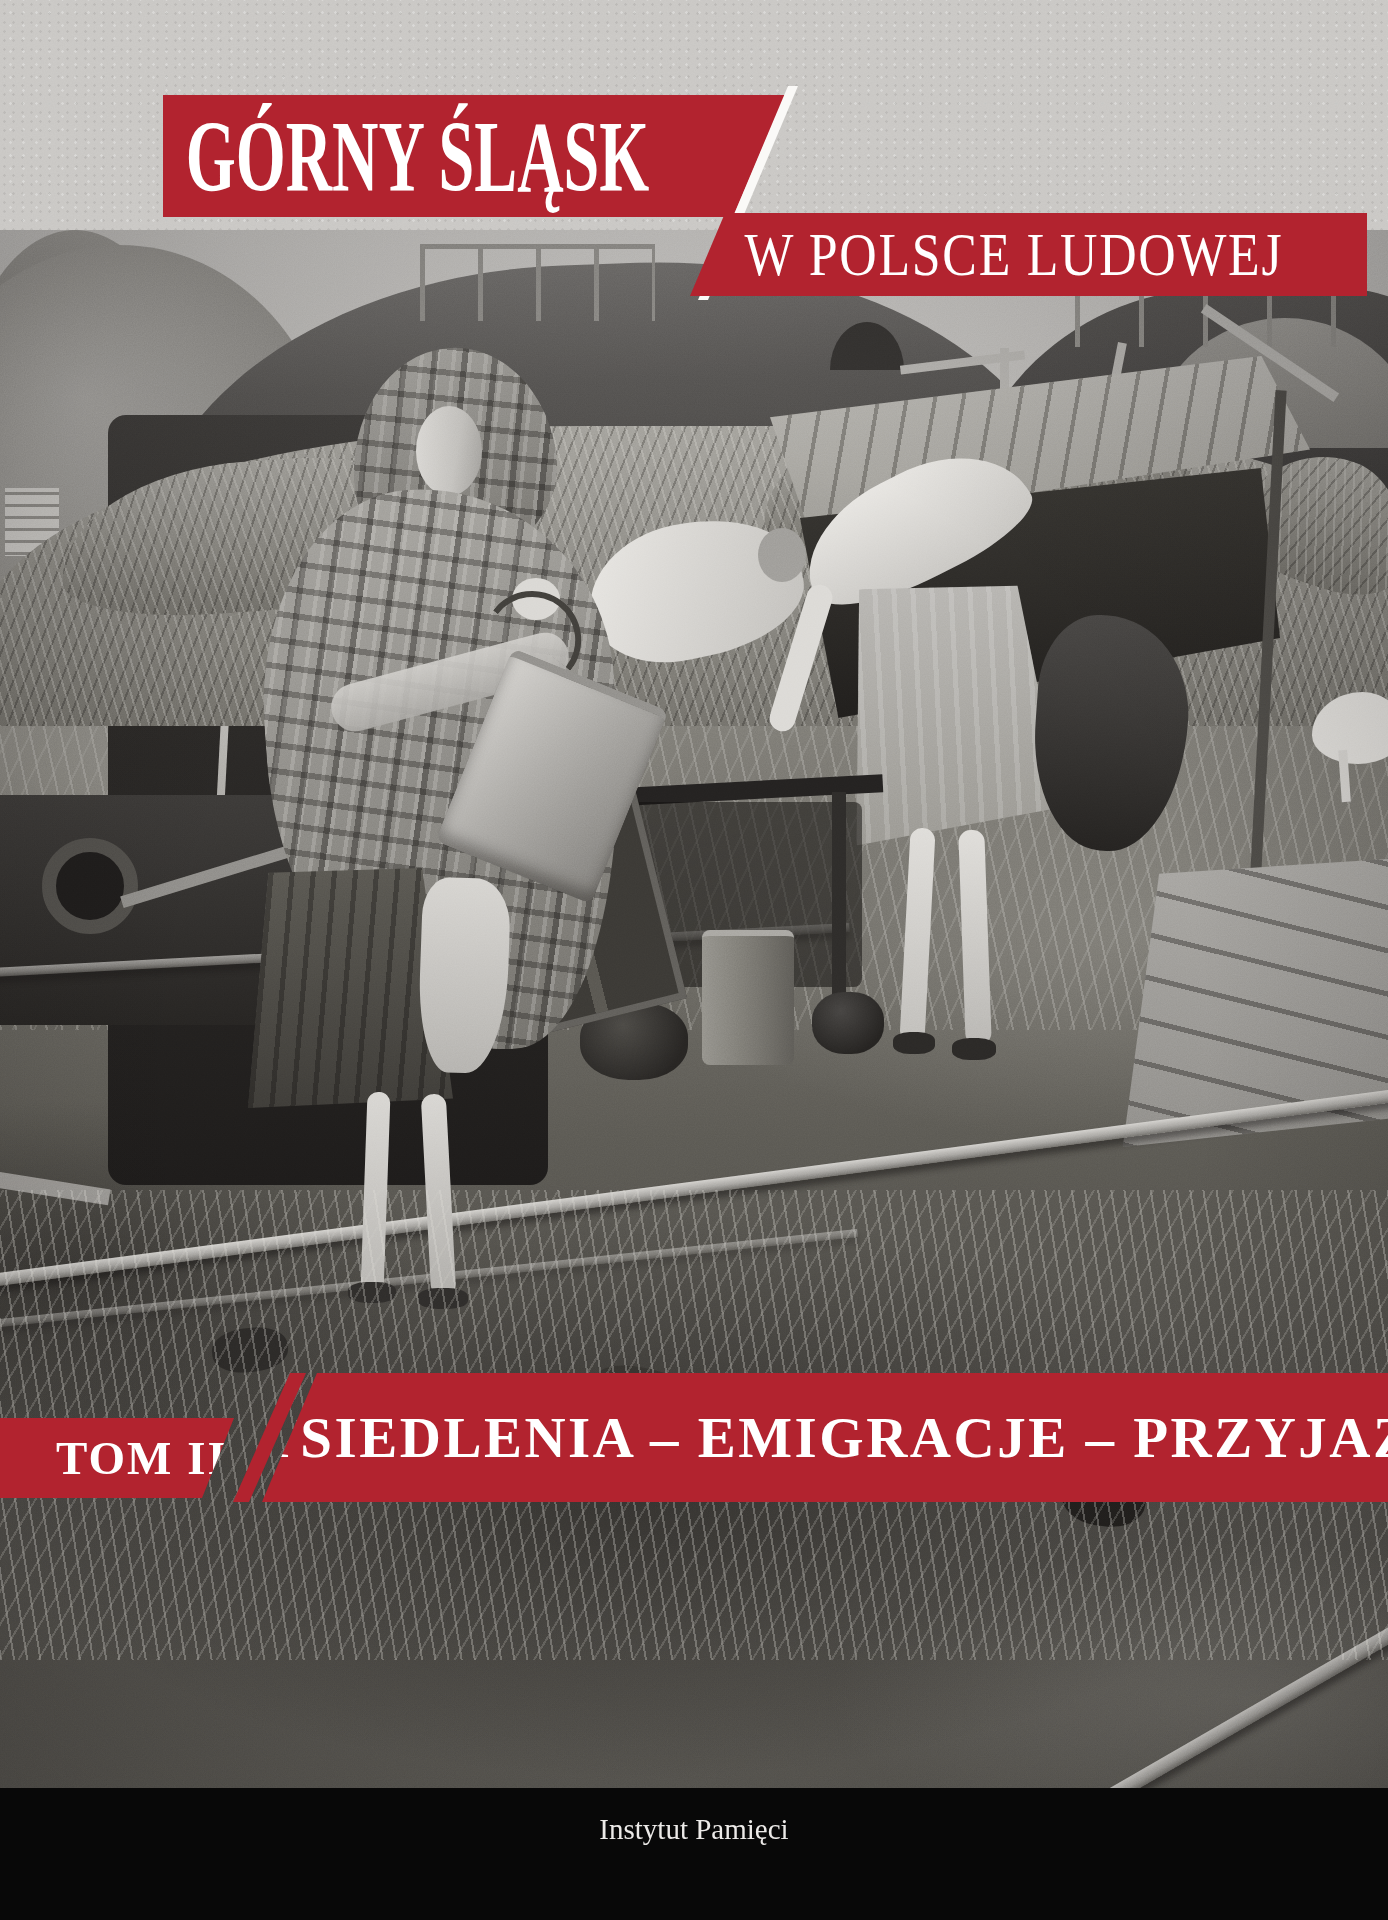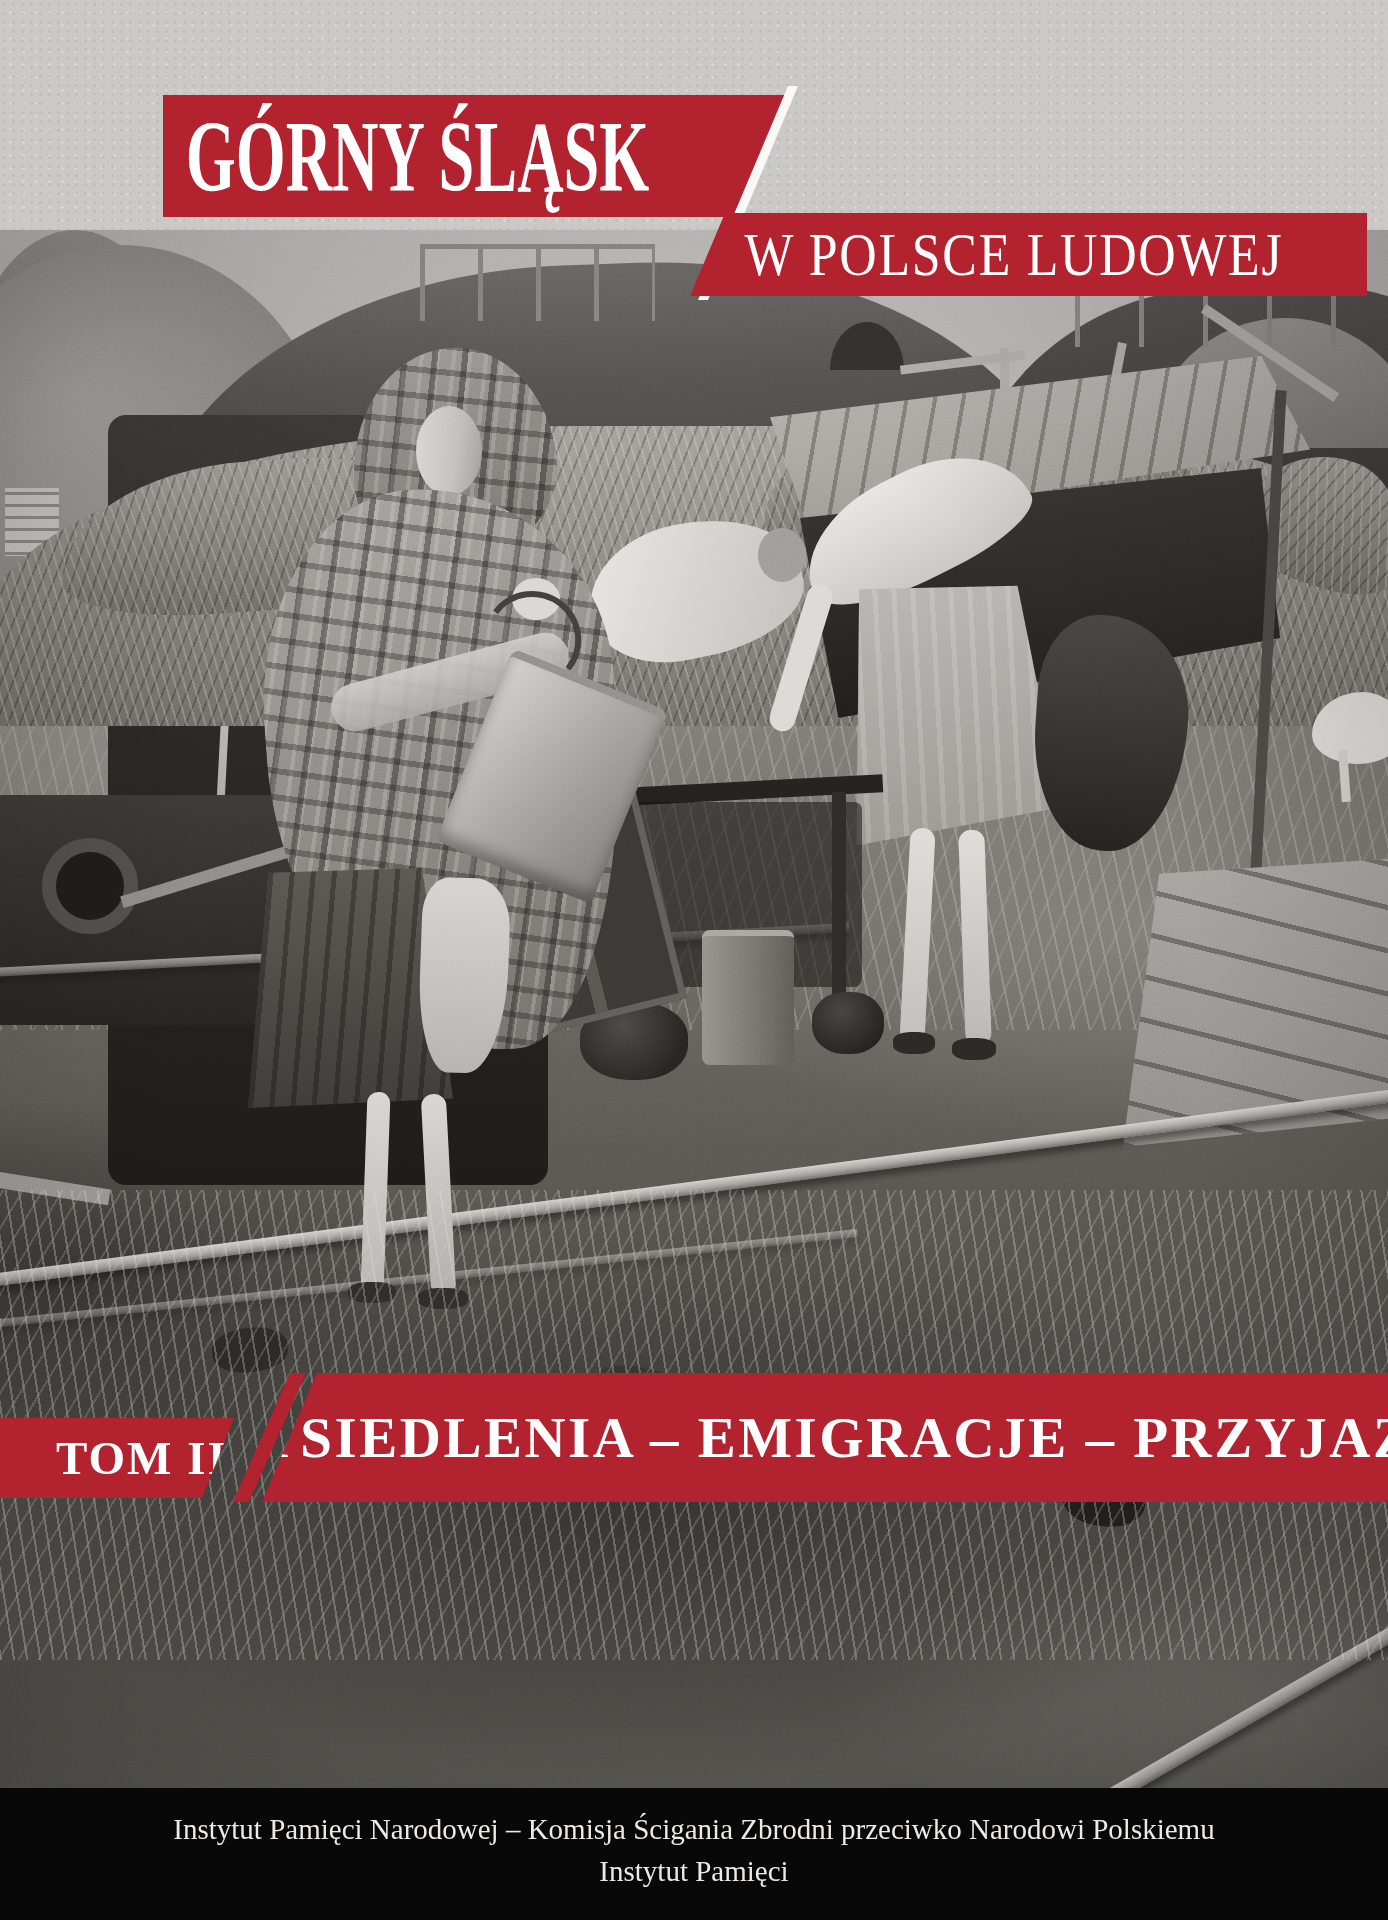--- a/index.html
+++ b/index.html
@@ -299,17 +299,16 @@
   <div class="banner red banner-volume">
     <span class="txt">TOM III</span>
   </div>
   <div class="slash-bottom"></div>
   <div class="banner red banner-series">
     <span class="txt">WYSIEDLENIA – EMIGRACJE – PRZYJAZDY</span>
   </div>
 
 
   <div class="footer">
-    <div>Instytut Pamięci Narodowej – Komisja Ścigania Zbrodni przeciwko Narodowi Polskiemu</div>
     <div>Instytut Pamięci</div>
   </div>
 
 </div>
 
 </body></html>

